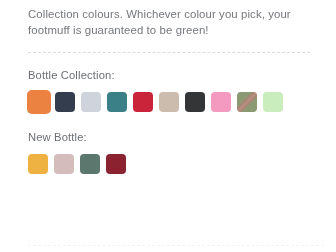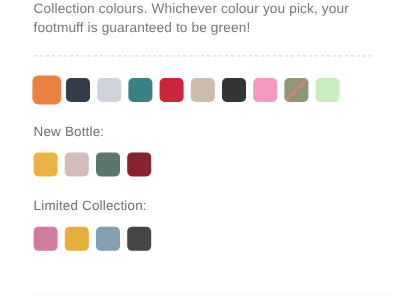--- a/index.html
+++ b/index.html
@@ -22,21 +22,21 @@
     box-sizing: border-box;
     padding: 0 26px 0 28px;
   }
 
   
   .intro {
     font-size: 11.4px;
     line-height: 15.5px;
     color: #74777b;
     letter-spacing: .1px;
-    padding-top: 1px;
+    padding-top: 7px;
     margin: 0;
     white-space: pre-wrap;
   }
 
   
   .rule {
     height: 0;
     border-top: 1px dashed #dcdcdc;
     margin: 0;
   }
@@ -104,20 +104,21 @@
 
 <div class="page">
 
   <p class="intro">Collection colours. Whichever colour you pick, your
 footmuff is guaranteed to be green!</p>
 
   <div class="rule top"></div>
 
   <div id="groups">
       <div class="group">
+        <div class="group-label">Bottle Collection:</div>
         <div class="swatch-row">
           <div class="swatch selected" style="background: rgb(235, 130, 66);"></div>
           <div class="swatch" style="background: rgb(51, 61, 77);"></div>
           <div class="swatch" style="background: rgb(207, 212, 220);"></div>
           <div class="swatch" style="background: rgb(58, 128, 134);"></div>
           <div class="swatch" style="background: rgb(201, 36, 58);"></div>
           <div class="swatch" style="background: rgb(203, 188, 174);"></div>
           <div class="swatch" style="background: rgb(52, 53, 54);"></div>
           <div class="swatch" style="background: rgb(244, 154, 192);"></div>
           <div class="swatch striped" style="background: rgb(139, 154, 114);"></div>
@@ -126,26 +127,17 @@
       </div>
       <div class="group">
         <div class="group-label">New Bottle:</div>
         <div class="swatch-row">
           <div class="swatch" style="background: rgb(238, 178, 67);"></div>
           <div class="swatch" style="background: rgb(212, 188, 189);"></div>
           <div class="swatch" style="background: rgb(92, 120, 110);"></div>
           <div class="swatch" style="background: rgb(138, 34, 48);"></div>
         </div>
       </div>
-      <div class="group">
-        <div class="group-label">Limited Collection:</div>
-        <div class="swatch-row">
-          <div class="swatch" style="background: rgb(207, 123, 162);"></div>
-          <div class="swatch" style="background: rgb(231, 173, 59);"></div>
-          <div class="swatch" style="background: rgb(131, 160, 180);"></div>
-          <div class="swatch" style="background: rgb(70, 70, 70);"></div>
-        </div>
-      </div>
     </div>
 
   <div class="rule bottom"></div>
 
 </div>
 
 </body></html>

